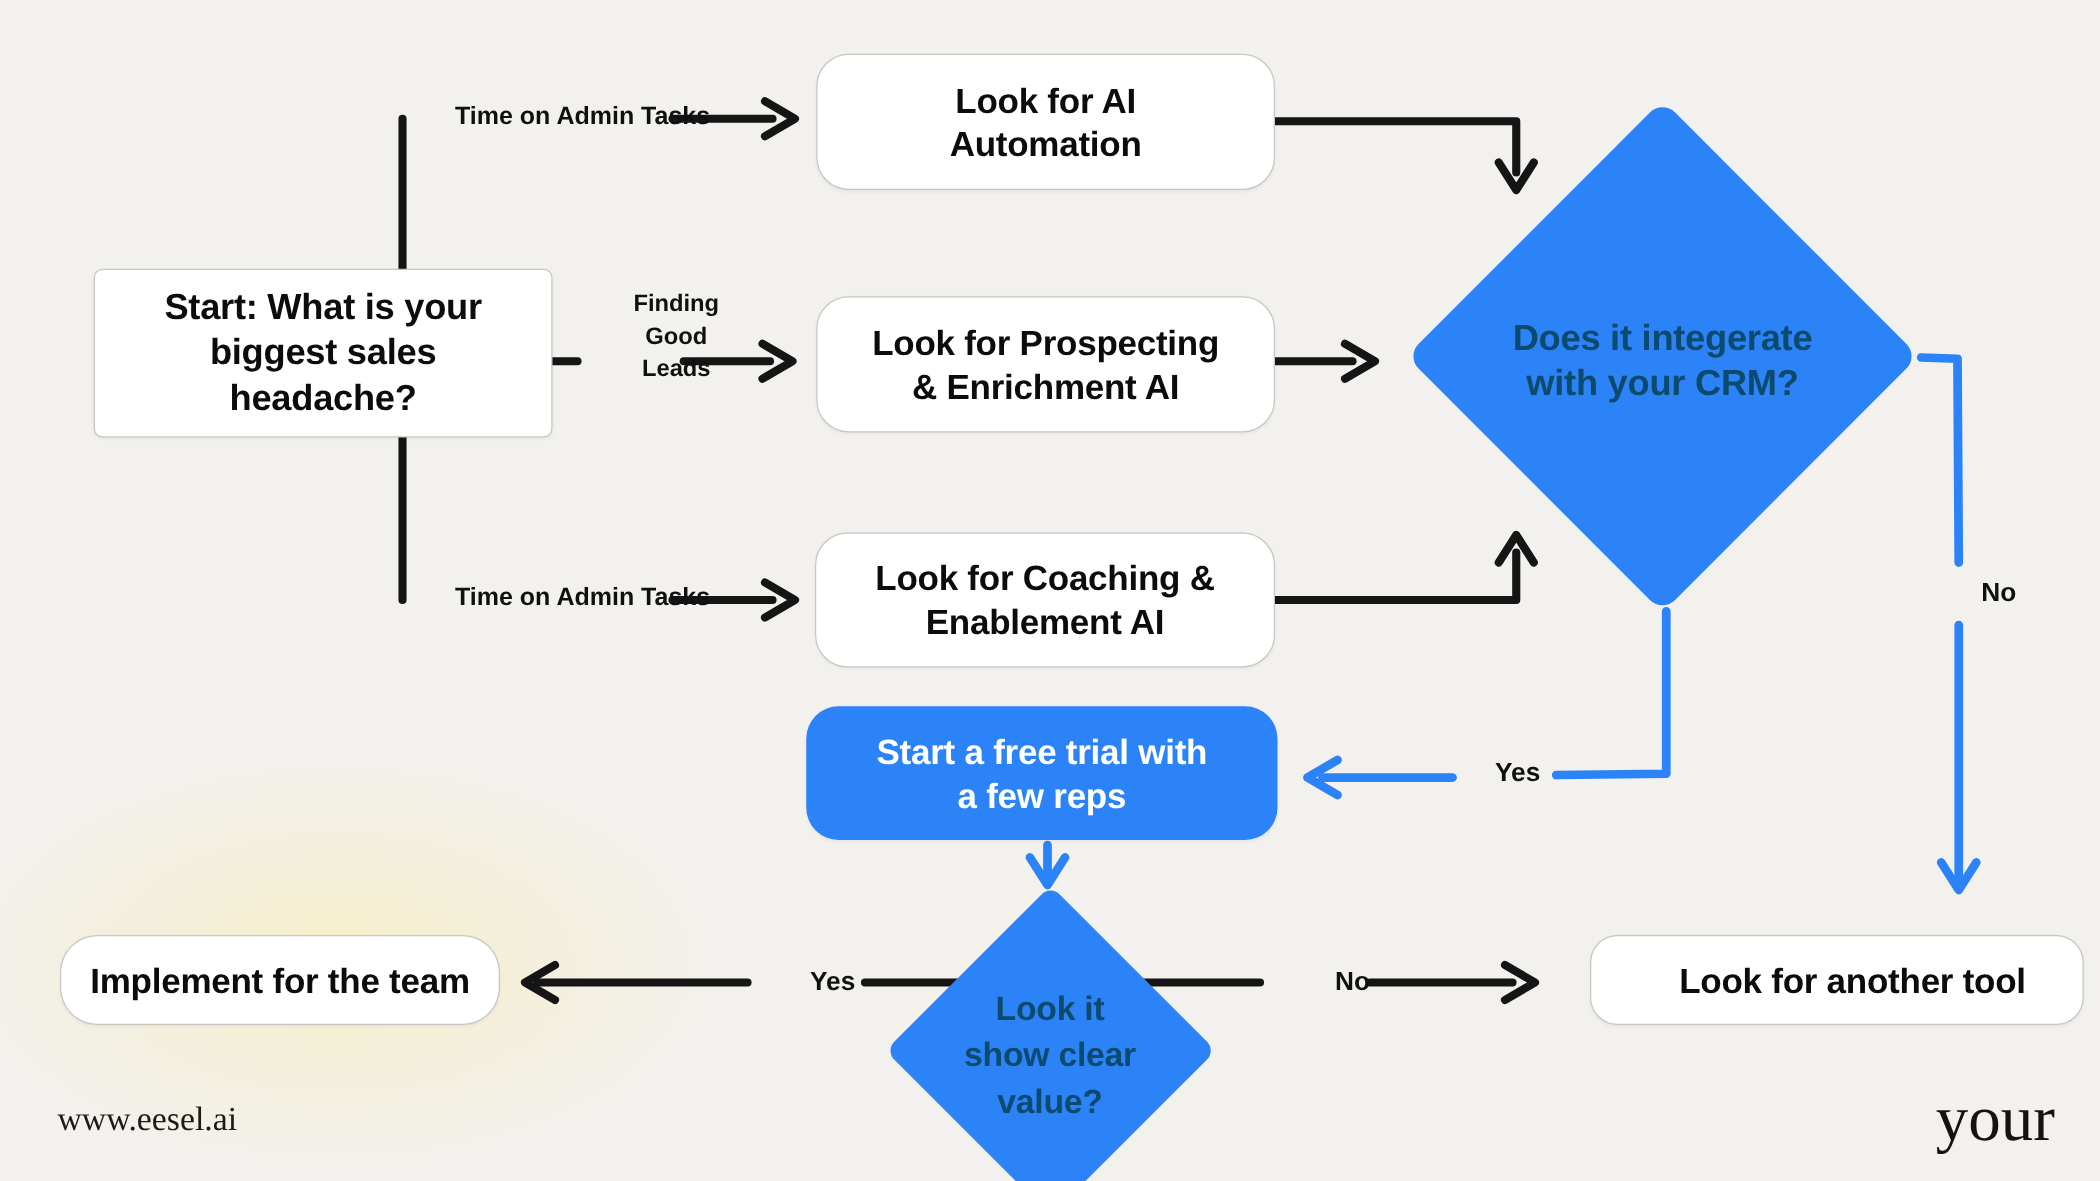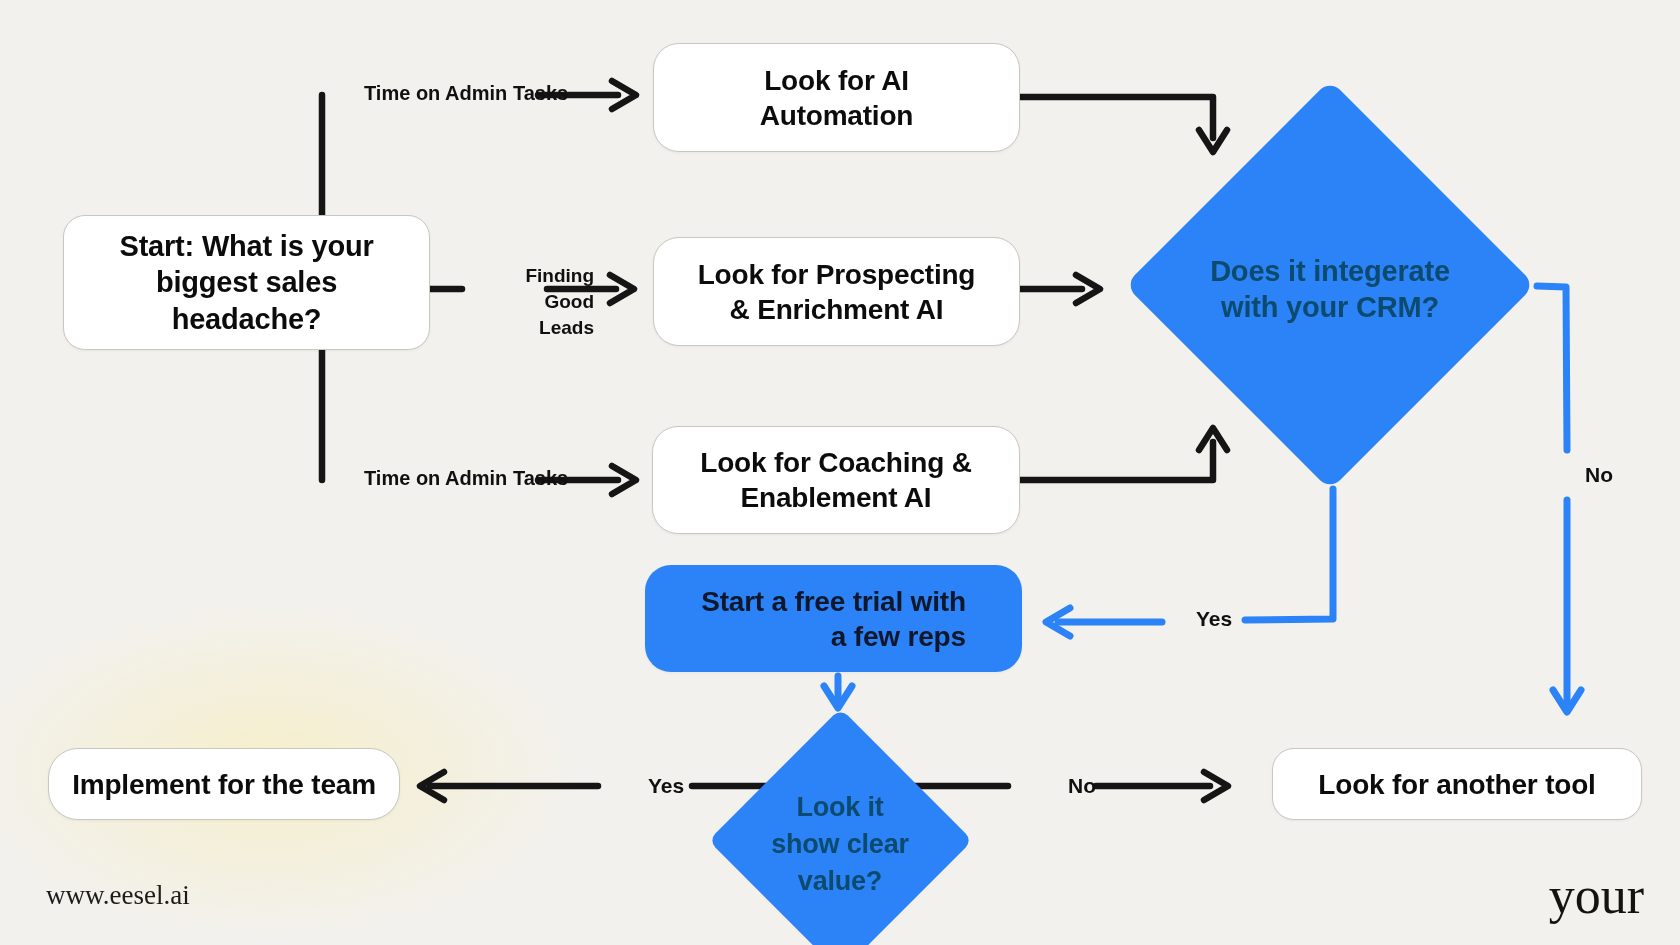--- a/index.html
+++ b/index.html
@@ -15,46 +15,46 @@
     pointer-events:none;z-index:0;
   }
   svg.connectors{position:absolute;left:0;top:0;z-index:1;}
   .node{
     position:absolute;display:flex;align-items:center;justify-content:center;
     background:#ffffff;border:1.5px solid #c9c7c1;
     box-shadow:0 1px 3px rgba(0,0,0,0.05);
     text-align:center;font-weight:700;letter-spacing:-0.2px;
     white-space:pre-line;z-index:2;line-height:1.25;
   }
-  .node.blue{background:#2b83f7;border:none;color:#0f172a;text-align:right;}
-  .start-box{left:63px;top:215px;width:365px;height:133px;border-radius:22px;font-size:29px;}
+  .node.blue{background:#2b83f7;border:none;color:#ffffff;}
+  .start-box{left:75px;top:215px;width:365px;height:133px;border-radius:7px;font-size:29px;}
   .box-row{width:365px;height:107px;border-radius:26px;font-size:28px;}
   .box-ai{left:653px;top:43px;}
   .box-prospect{left:653px;top:237px;}
   .box-coach{left:652px;top:426px;width:366px;height:106px;}
   .box-trial{left:645px;top:565px;width:377px;height:107px;border-radius:26px;font-size:28px;}
   .box-implement{left:48px;top:748px;width:350px;height:70px;border-radius:30px;font-size:28px;}
-  .box-another{left:1272px;top:748px;width:368px;height:70px;border-radius:22px;font-size:28px;}
+  .box-another{left:1272px;top:748px;width:368px;height:70px;border-radius:22px;font-size:28px;padding-left:25px;}
   .diamond{
     position:absolute;background:#2b83f7;transform:rotate(45deg);z-index:2;
   }
   .diamond.crm{left:1185px;top:140px;width:290px;height:290px;border-radius:14px;}
   .diamond.value{left:747px;top:747px;width:187px;height:187px;border-radius:10px;}
   .diamond-text{
     position:absolute;z-index:3;color:#0c4a6e;font-weight:700;text-align:center;
     white-space:pre-line;letter-spacing:-0.2px;
   }
   .crm-text{left:1150px;top:253px;width:360px;font-size:29px;line-height:36px;}
   .value-text{left:740px;top:789px;width:200px;font-size:27px;line-height:37px;}
   .edge-label{
     position:absolute;z-index:2;font-weight:700;color:#101010;white-space:pre-line;margin-left:36px;
   }
   .lbl-admin-top{left:328px;top:82px;font-size:20px;}
   .lbl-admin-bottom{left:328px;top:467px;font-size:20px;}
-  .lbl-finding{left:452px;top:263px;width:106px;font-size:19px;line-height:26px;text-align:right;}
+  .lbl-finding{left:452px;top:231px;width:106px;font-size:19px;line-height:26px;text-align:center;}
   .lbl-yes-crm{left:1160px;top:607px;font-size:21px;}
   .lbl-no-crm{left:1549px;top:463px;font-size:21px;}
   .lbl-yes-value{left:612px;top:774px;font-size:21px;}
   .lbl-no-value{left:1032px;top:774px;font-size:21px;}
   .footer-site{
     position:absolute;left:46px;top:880px;z-index:2;
     font-family:Liberation Serif, serif;font-size:27px;color:#1c1b19;
   }
   .footer-brand{
     position:absolute;right:36px;top:866px;z-index:2;

